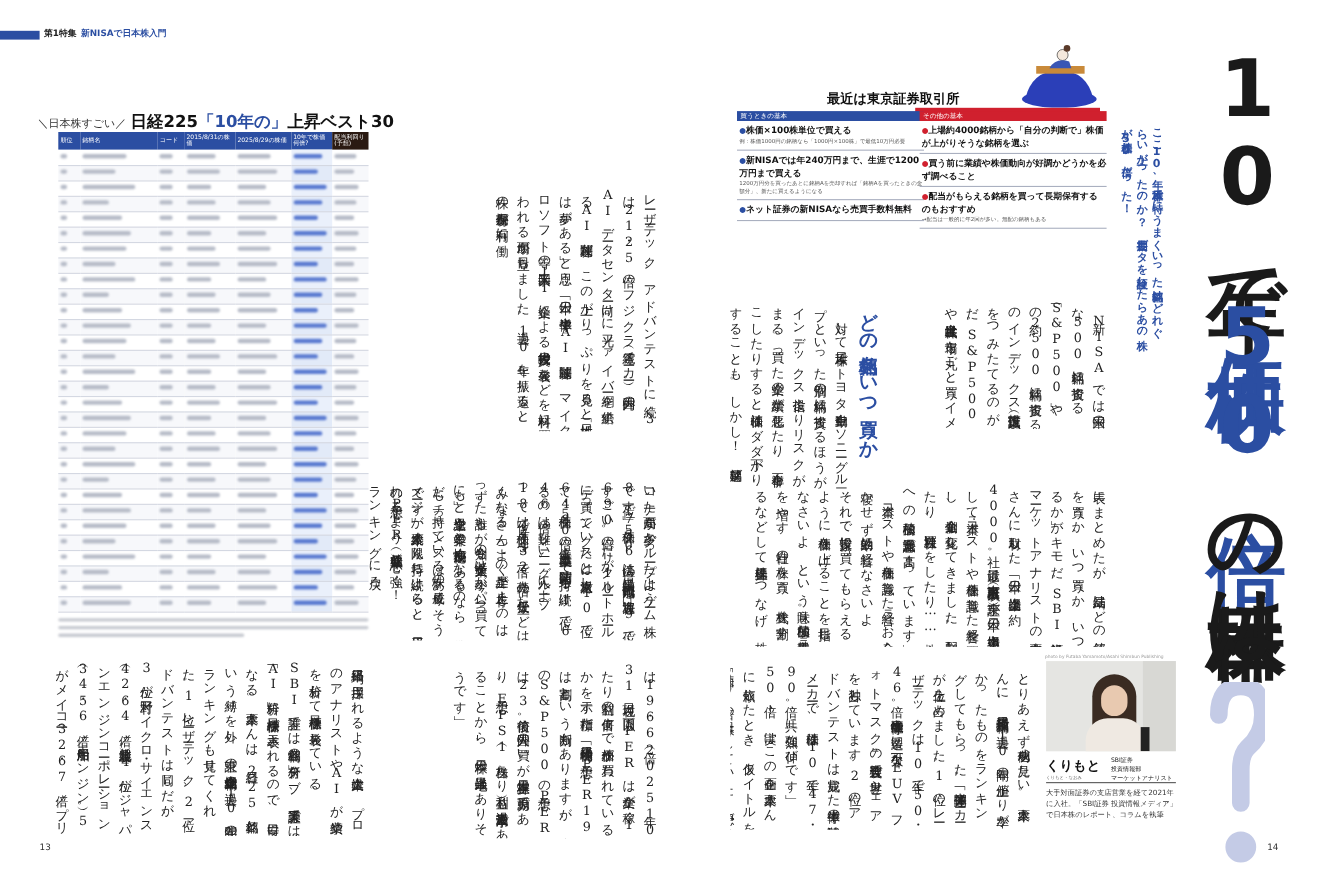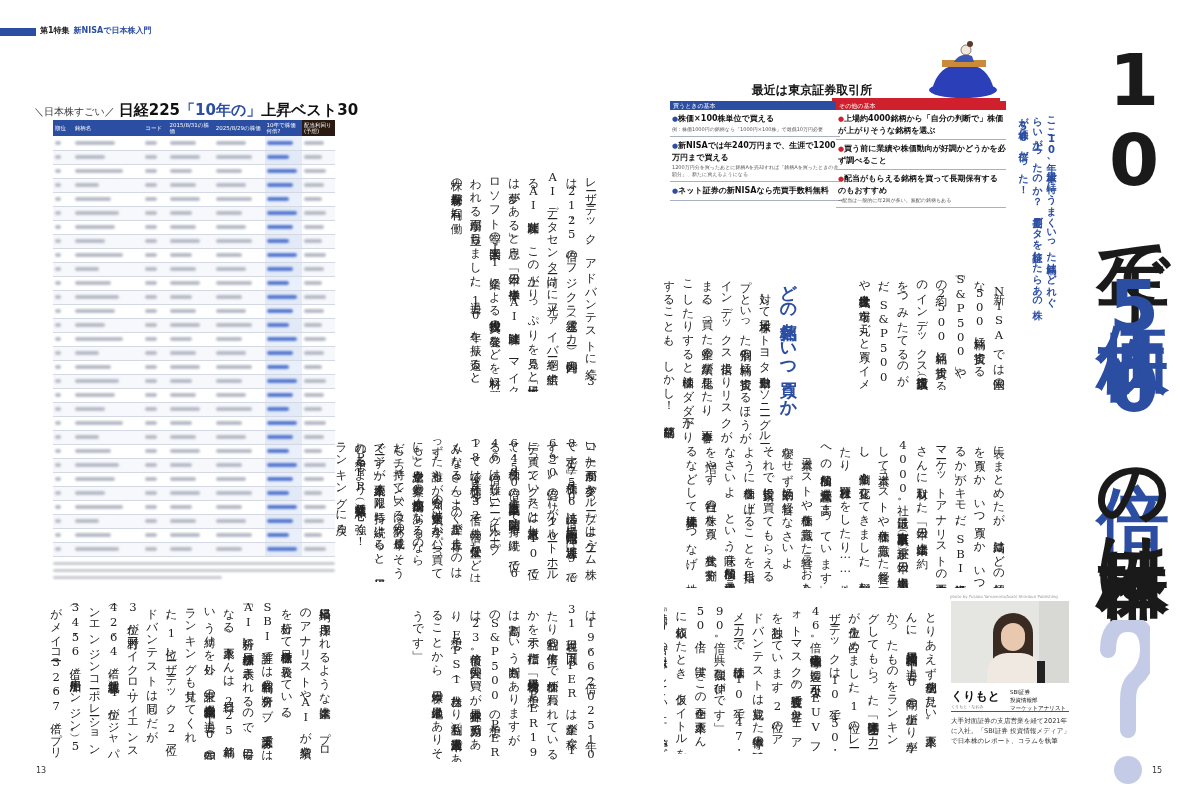--- a/index.html
+++ b/index.html
@@ -504,13 +504,13 @@
 <div class="prof-kana sans">くりもと・なおみ</div>
 <div class="prof-role">
   <div>SBI証券</div>
   <div>投資情報部</div>
   <div>マーケットアナリスト</div>
 </div>
 <div class="prof-rule"></div>
 <div class="prof-bio">大手対面証券の支店営業を経て2021年に入社。「SBI証券 投資情報メディア」で日本株のレポート、コラムを執筆</div>
 
 <div class="page-num" style="left:36px;">13</div>
-<div class="page-num" style="left:1152px;">15</div>
+<div class="page-num" style="left:1152px;">14</div>
 
 </body></html>

